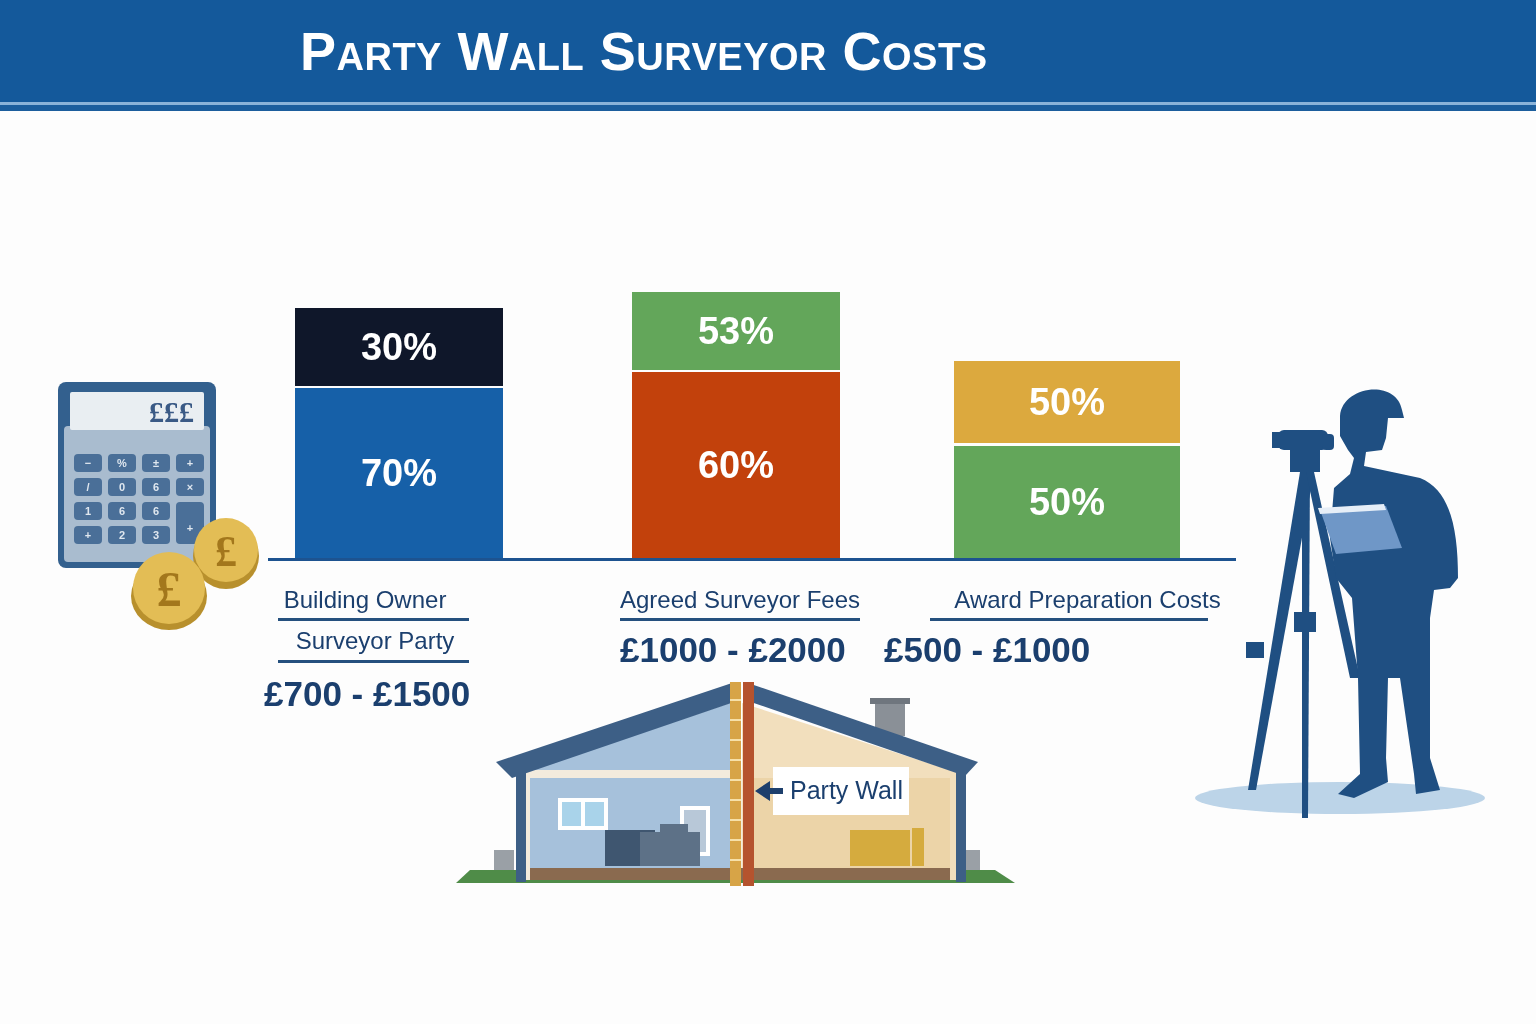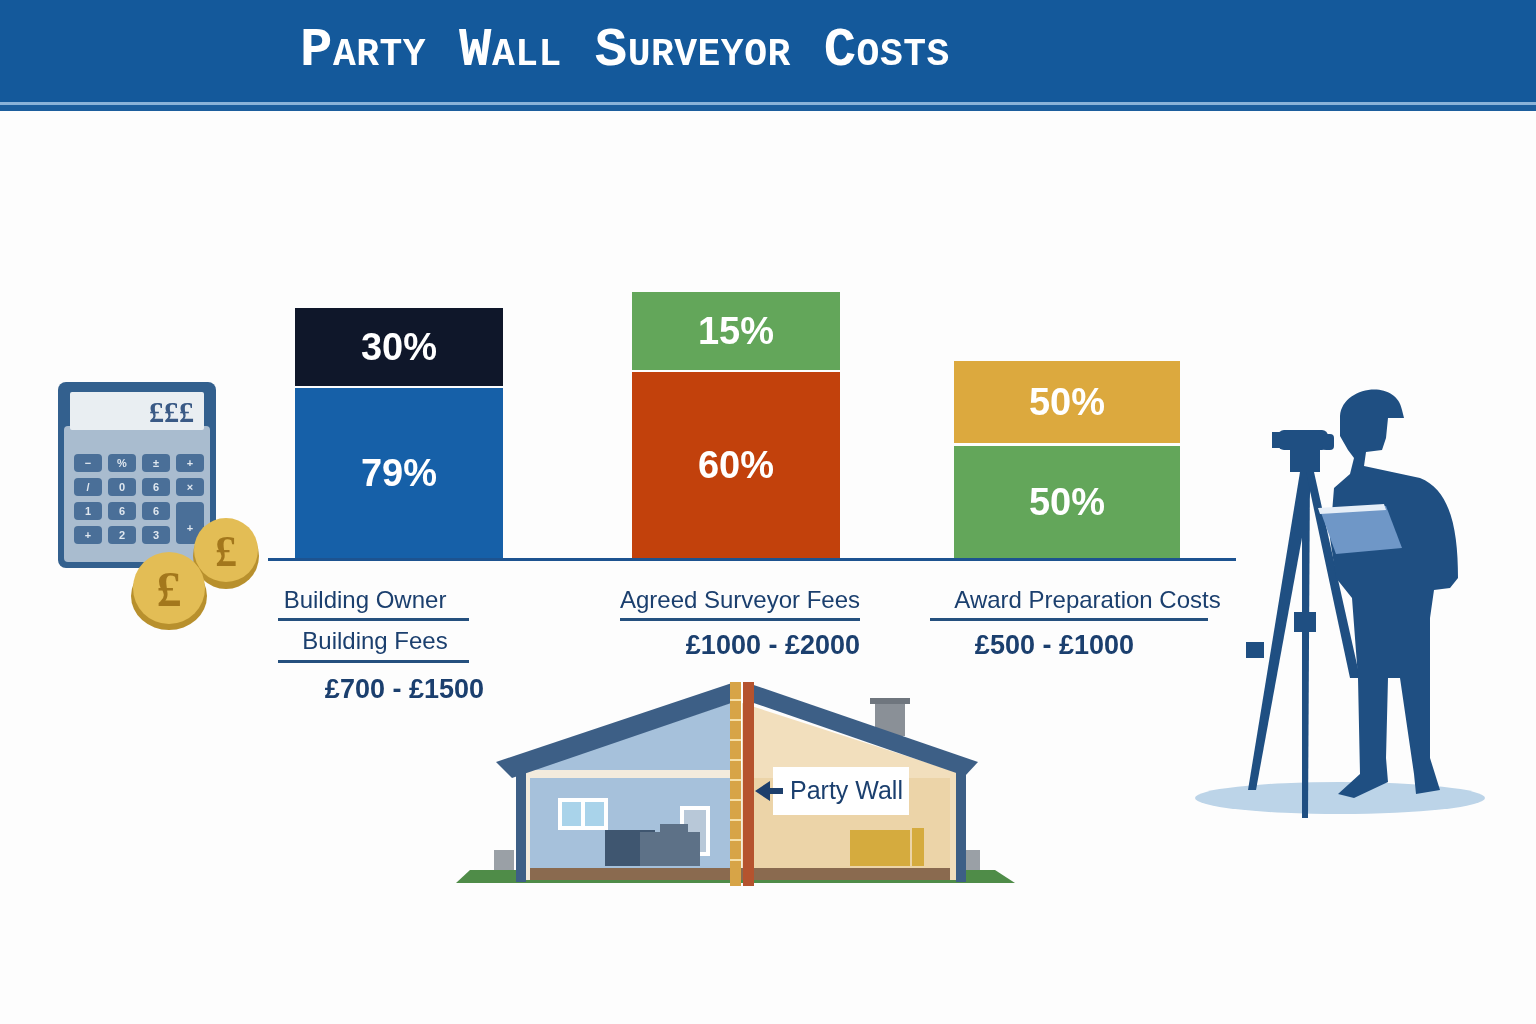--- a/index.html
+++ b/index.html
@@ -1,67 +1,67 @@
 <!DOCTYPE html>
 <html><head>
 <meta charset="utf-8">
 <style>
   html, body { margin:0; padding:0; }
   body { width:1536px; height:1024px; background:#fdfdfd; position:relative; overflow:hidden; font-family:"Liberation Sans", sans-serif; }
   .header { position:absolute; left:0; top:0; width:1536px; height:102px; background:#14599b; }
   .header-line1 { position:absolute; left:0; top:102px; width:1536px; height:3px; background:#8bb3d8; }
   .header-line2 { position:absolute; left:0; top:105px; width:1536px; height:6px; background:#1c5e9d; }
-  .title { position:absolute; left:300px; top:24px; color:#fff; font-weight:bold; font-size:54px; letter-spacing:0.5px; font-variant:small-caps; font-family:Liberation Mono, monospace; line-height:1; }
+  .title { position:absolute; left:300px; top:24px; color:#fff; font-weight:bold; font-size:54px; letter-spacing:0.5px; font-variant:small-caps; font-family:Liberation Sans, sans-serif; line-height:1; }
   .bar { position:absolute; }
   .seg { position:absolute; left:0; width:100%; display:flex; align-items:center; justify-content:center; color:#fff; font-weight:bold; font-size:38px; }
   .baseline { position:absolute; left:268px; top:558px; width:968px; height:3px; background:#1d5390; }
   .label { position:absolute; color:#1b3f6e; font-size:24px; text-align:center; font-family:"Liberation Sans", sans-serif; }
-  .range { position:absolute; color:#1b3f6e; font-size:27px; font-weight:bold; text-align:right; }
+  .range { position:absolute; color:#1b3f6e; font-size:35px; font-weight:bold; text-align:left; }
   .uline { position:absolute; height:3px; background:#25507e; }
 </style>
 </head>
 <body>
 
 <div class="header"></div>
 <div class="header-line1"></div>
 <div class="header-line2"></div>
 <div class="title">Party Wall Surveyor Costs</div>
 
 <div class="bar" style="left:295px; top:308px; width:208px; height:251px;">
   <div class="seg" style="top:0; height:78px; background:#0f172a;">
       <span>30%</span>
     </div>
   <div class="seg" style="top:80px; height:171px; background:#1660a8;">
-      <span>79%</span>
+      <span>70%</span>
     </div>
 </div>
 
 <div class="bar" style="left:632px; top:292px; width:208px; height:267px;">
   <div class="seg" style="top:0; height:78px; background:#63a65a;">
-      <span>15%</span>
+      <span>53%</span>
     </div>
   <div class="seg" style="top:80px; height:187px; background:#c2410c;">
       <span>60%</span>
     </div>
 </div>
 
 <div class="bar" style="left:954px; top:361px; width:226px; height:198px;">
   <div class="seg" style="top:0; height:82px; background:#dca93e;">
       <span>50%</span>
     </div>
   <div class="seg" style="top:85px; height:113px; background:#63a65a;">
       <span>50%</span>
     </div>
 </div>
 
 <div class="baseline"></div>
 
 <div class="label" style="left:270px; top:586px; width:190px;">Building Owner</div>
 <div class="uline" style="left:278px; top:618px; width:191px;"></div>
-<div class="label" style="left:280px; top:627px; width:190px;">Building Fees</div>
+<div class="label" style="left:280px; top:627px; width:190px;">Surveyor Party</div>
 <div class="uline" style="left:278px; top:660px; width:191px;"></div>
 <div class="range" style="left:264px; top:674px; width:220px;">£700 - £1500</div>
 
 <div class="label" style="left:600px; top:586px; width:280px;">Agreed Surveyor Fees</div>
 <div class="uline" style="left:620px; top:618px; width:240px;"></div>
 <div class="range" style="left:620px; top:630px; width:240px;">£1000 - £2000</div>
 
 <div class="label" style="left:935px; top:586px; width:305px;">Award Preparation Costs</div>
 <div class="uline" style="left:930px; top:618px; width:278px;"></div>
 <div class="range" style="left:884px; top:630px; width:250px;">£500 - £1000</div>

